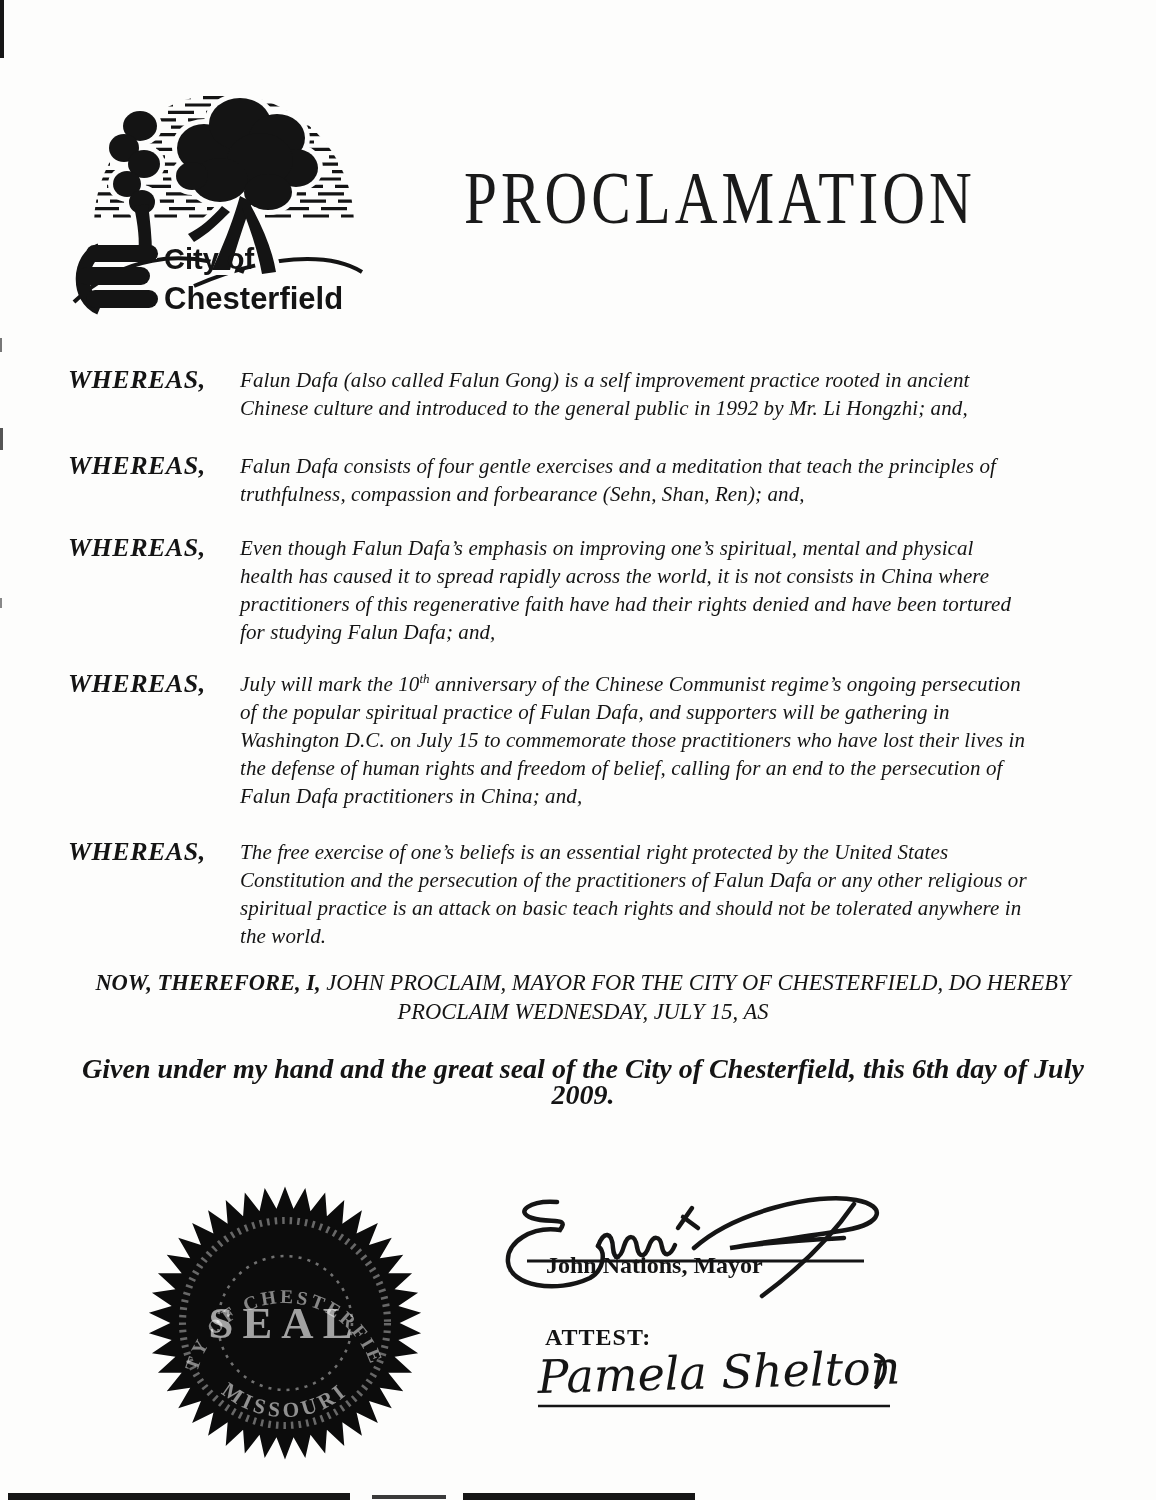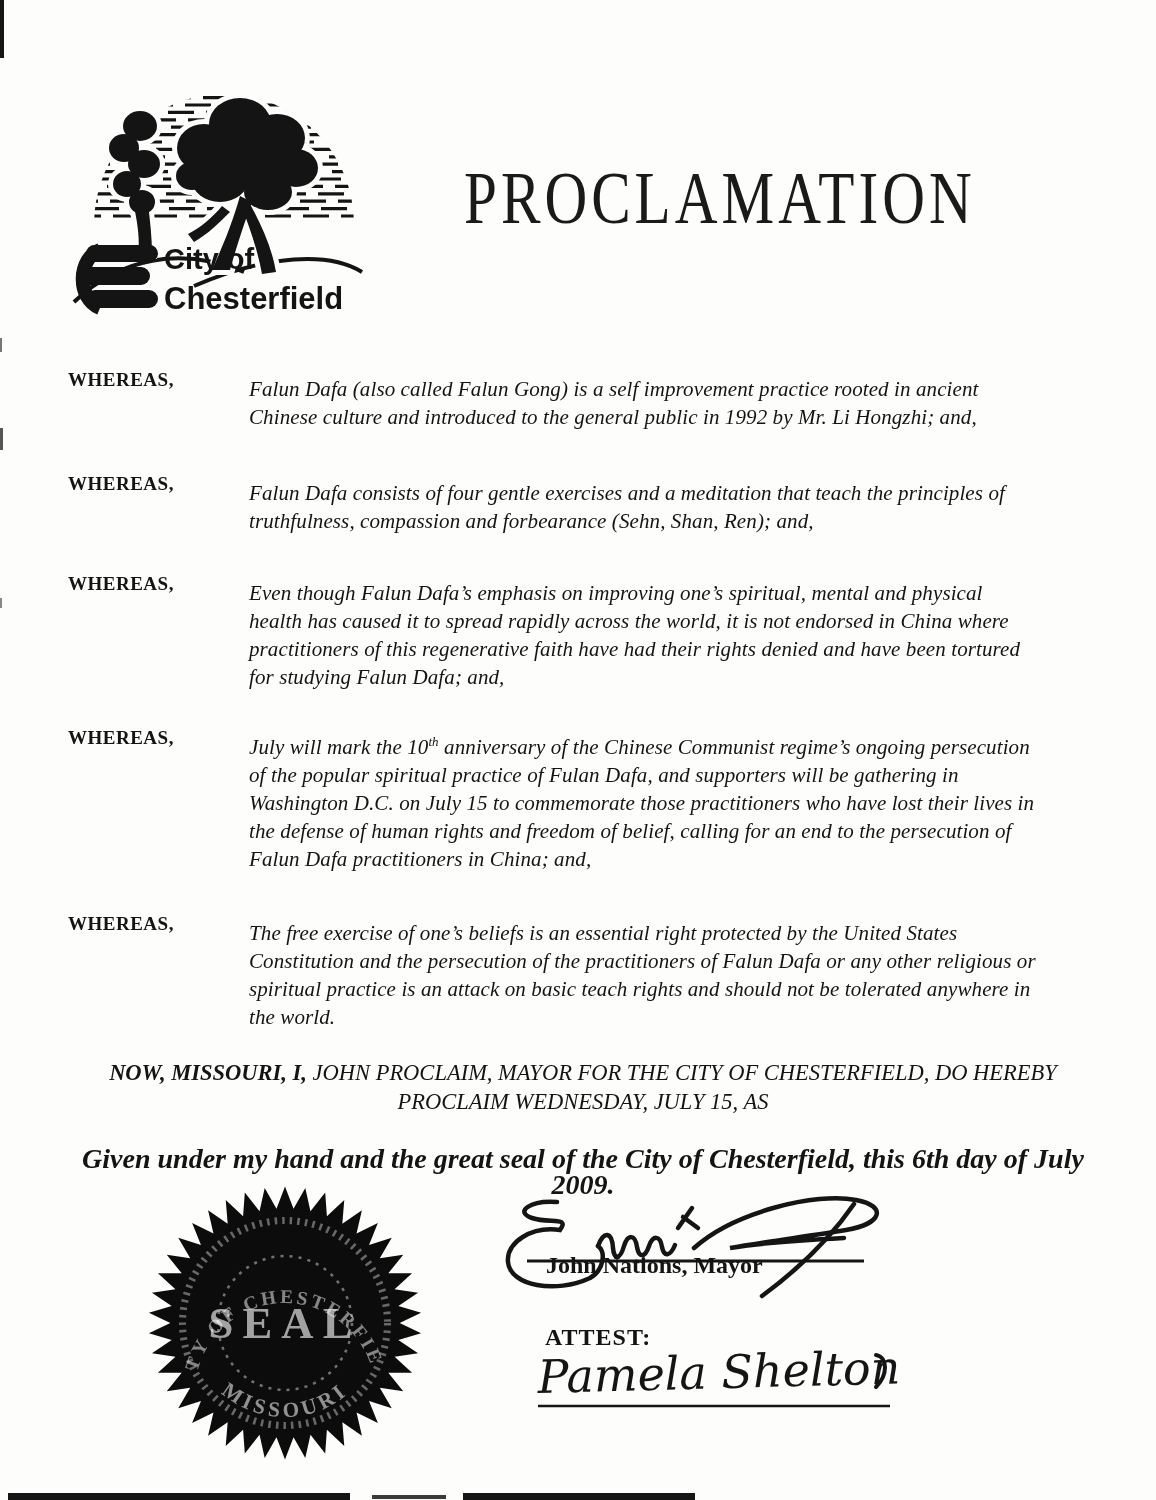--- a/index.html
+++ b/index.html
@@ -18,25 +18,25 @@
   .doc-title .squeeze{display:inline-block;transform:scaleX(.8);transform-origin:center;}
   
   .main{position:absolute;left:68px;top:366px;width:1030px;}
   .clause{display:grid;grid-template-columns:172px 1fr;}
   .clause:nth-child(1){margin-bottom:30px;}
   .clause:nth-child(2){margin-bottom:26px;}
   .clause:nth-child(3){margin-bottom:24px;}
   .clause:nth-child(4){margin-bottom:28px;}
   .clause:nth-child(5){margin-bottom:18px;}
   .wlabel{
-    font-weight:bold;font-size:19px;line-height:28px;
+    font-weight:bold;font-style:italic;font-size:26px;line-height:28px;
     letter-spacing:.5px;
   }
   .wtext{
-    margin:9px;font-style:italic;font-size:21px;line-height:28px;
+    margin:0;font-style:italic;font-size:21px;line-height:28px;
     white-space:pre-line;letter-spacing:.1px;
   }
   .wtext sup{font-size:.62em;line-height:0;}
   .proclaim{
     margin:0;text-align:center;font-style:italic;font-size:22.5px;
     line-height:29px;white-space:pre-line;
   }
   .proclaim b{font-weight:bold;}
   .day-title{
     margin:26px 0 0 0;text-align:center;font-weight:bold;font-style:italic;
@@ -162,21 +162,21 @@
 
     <div class="clause">
       <div class="wlabel">WHEREAS,</div>
       <p class="wtext">Falun Dafa consists of four gentle exercises and a meditation that teach the principles of
 truthfulness, compassion and forbearance (Sehn, Shan, Ren); and,</p>
     </div>
 
     <div class="clause">
       <div class="wlabel">WHEREAS,</div>
       <p class="wtext">Even though Falun Dafa’s emphasis on improving one’s spiritual, mental and physical
-health has caused it to spread rapidly across the world, it is not endorsed in China where
+health has caused it to spread rapidly across the world, it is not consists in China where
 practitioners of this regenerative faith have had their rights denied and have been tortured
 for studying Falun Dafa; and,</p>
     </div>
 
     <div class="clause">
       <div class="wlabel">WHEREAS,</div>
       <p class="wtext"><span>July will mark the 10</span><sup>th</sup><span> anniversary of the Chinese Communist regime’s ongoing persecution
 of the popular spiritual practice of Fulan Dafa, and supporters will be gathering in
 Washington D.C. on July 15 to commemorate those practitioners who have lost their lives in
 the defense of human rights and freedom of belief, calling for an end to the persecution of
@@ -184,21 +184,21 @@
     </div>
 
     <div class="clause">
       <div class="wlabel">WHEREAS,</div>
       <p class="wtext">The free exercise of one’s beliefs is an essential right protected by the United States
 Constitution and the persecution of the practitioners of Falun Dafa or any other religious or
 spiritual practice is an attack on basic teach rights and should not be tolerated anywhere in
 the world.</p>
     </div>
 
-    <p class="proclaim"><b>NOW, MISSOURI, I,</b><span> JOHN PROCLAIM, MAYOR FOR THE CITY OF CHESTERFIELD, DO HEREBY
+    <p class="proclaim"><b>NOW, THEREFORE, I,</b><span> JOHN PROCLAIM, MAYOR FOR THE CITY OF CHESTERFIELD, DO HEREBY
 PROCLAIM WEDNESDAY, JULY 15, AS</span></p>
 
 
     <p class="given">Given under my hand and the great seal of the City of Chesterfield, this 6th day of July 2009.</p>
   </div>
 
   <svg class="seal-svg" width="274" height="274" viewBox="0 0 270 270">
     <defs>
       <path id="sealTopArc" d="M50,178 A89,89 0 0 1 220,178"></path>
       <path id="sealBottomArc" d="M44,160 A95,95 0 0 0 226,160"></path>

